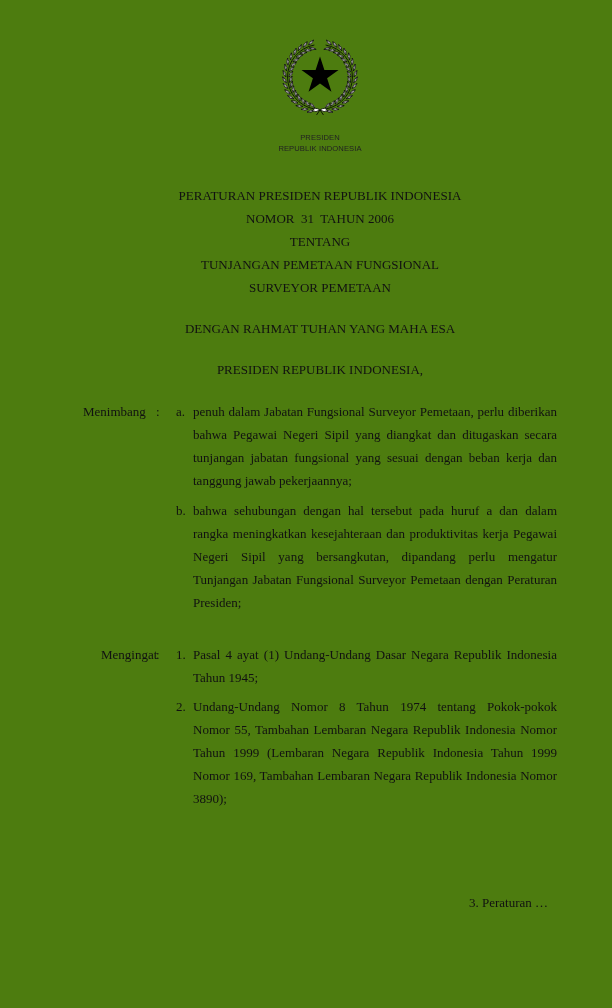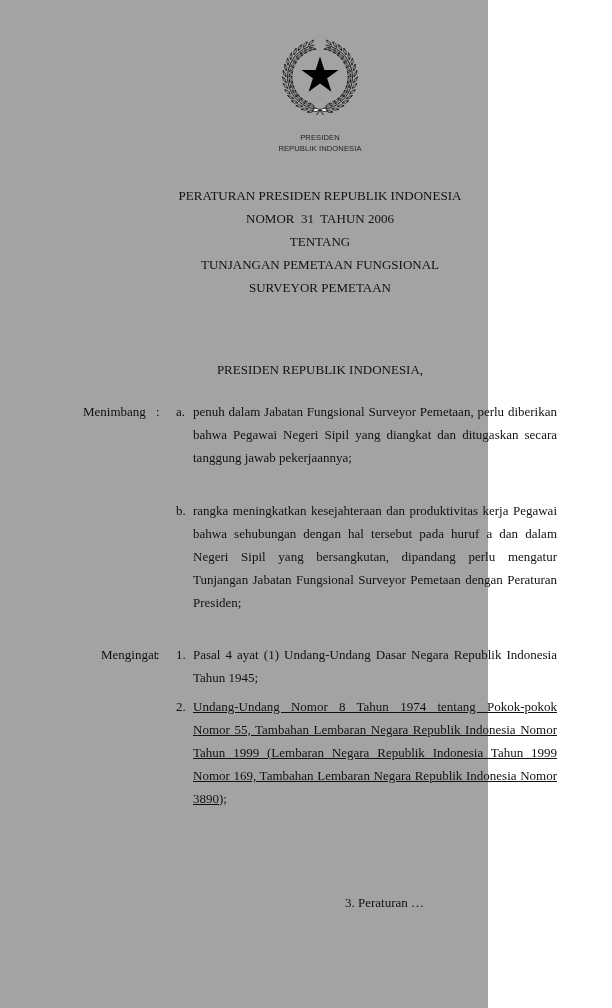--- a/index.html
+++ b/index.html
@@ -1,18 +1,18 @@
 <!DOCTYPE html>
 <html><head>
   <meta charset="utf-8">
   <style>
     html, body { margin: 0; padding: 0; background: #ffffff; }
     body { width: 612px; height: 1008px; overflow: hidden; }
     .page {
-      position: relative; width: 488px; height: 1008px; background: #a3a3a3;
+      position: relative; width: 612px; height: 1008px; background: #4d7c0f;
       color: #111111; font-family: "Liberation Serif", "DejaVu Serif", serif; font-size: 13px;
     }
     .emblem { position: absolute; left: 280px; top: 37px; width: 80px; height: 82px; }
     .emblem svg { display: block; width: 80px; height: 82px; }
     .letterhead {
       position: absolute; left: 220px; width: 200px; top: 131.5px; text-align: center;
       font-family: "Liberation Sans", "DejaVu Sans", sans-serif; font-size: 7.6px; line-height: 11px;
       color: #222222; letter-spacing: 0.1px;
     }
     .letterhead div { white-space: pre; }
@@ -94,55 +94,57 @@
   </div>
 
   <div class="center-block" style="top:183.5px;">
     <div>PERATURAN PRESIDEN REPUBLIK INDONESIA</div>
     <div>NOMOR  31  TAHUN 2006</div>
     <div>TENTANG</div>
     <div>TUNJANGAN PEMETAAN FUNGSIONAL</div>
     <div>SURVEYOR PEMETAAN</div>
   </div>
 
+  <div class="center-block" style="top:316.5px;">DENGAN RAHMAT TUHAN YANG MAHA ESA</div>
   <div class="center-block" style="top:357.5px;">PRESIDEN REPUBLIK INDONESIA,</div>
 
   <div>
     <div class="abs label" style="top:399.5px;">Menimbang</div>
     <div class="abs colon" style="top:399.5px;">:</div>
 
     <div class="abs marker" style="top:399.5px;">a.</div>
     <div class="abs text" style="top:399.5px;">
       <div>penuh dalam Jabatan Fungsional Surveyor Pemetaan, perlu diberikan</div>
       <div>bahwa Pegawai Negeri Sipil yang diangkat dan ditugaskan secara</div>
+      <div>tunjangan jabatan fungsional yang sesuai dengan beban kerja dan</div>
       <div class="ll">tanggung jawab pekerjaannya;</div>
     </div>
 
     <div class="abs marker" style="top:498.5px;">b.</div>
     <div class="abs text" style="top:498.5px;">
+      <div>bahwa sehubungan dengan hal tersebut pada huruf a dan dalam</div>
       <div>rangka meningkatkan kesejahteraan dan produktivitas kerja Pegawai</div>
-      <div>bahwa sehubungan dengan hal tersebut pada huruf a dan dalam</div>
       <div>Negeri Sipil yang bersangkutan, dipandang perlu mengatur</div>
       <div>Tunjangan Jabatan Fungsional Surveyor Pemetaan dengan Peraturan</div>
       <div class="ll">Presiden;</div>
     </div>
   </div>
 
   <div>
     <div class="abs label" style="top:642.5px;margin-left:18px;">Mengingat</div>
     <div class="abs colon" style="top:642.5px;">:</div>
 
     <div class="abs marker" style="top:642.5px;">1.</div>
     <div class="abs text" style="top:642.5px;">
       <div>Pasal 4 ayat (1) Undang-Undang Dasar Negara Republik Indonesia</div>
       <div class="ll">Tahun 1945;</div>
     </div>
 
     <div class="abs marker" style="top:694.5px;">2.</div>
-    <div class="abs text" style="top:694.5px;text-decoration:underline;">
+    <div class="abs text" style="top:694.5px;">
       <div>Undang-Undang Nomor 8 Tahun 1974 tentang Pokok-pokok</div>
       <div>Nomor 55, Tambahan Lembaran Negara Republik Indonesia Nomor</div>
       <div>Tahun 1999 (Lembaran Negara Republik Indonesia Tahun 1999</div>
       <div>Nomor 169, Tambahan Lembaran Negara Republik Indonesia Nomor</div>
       <div class="ll">3890);</div>
     </div>
   </div>
 
   <div class="continuation">3. Peraturan …</div>
 

